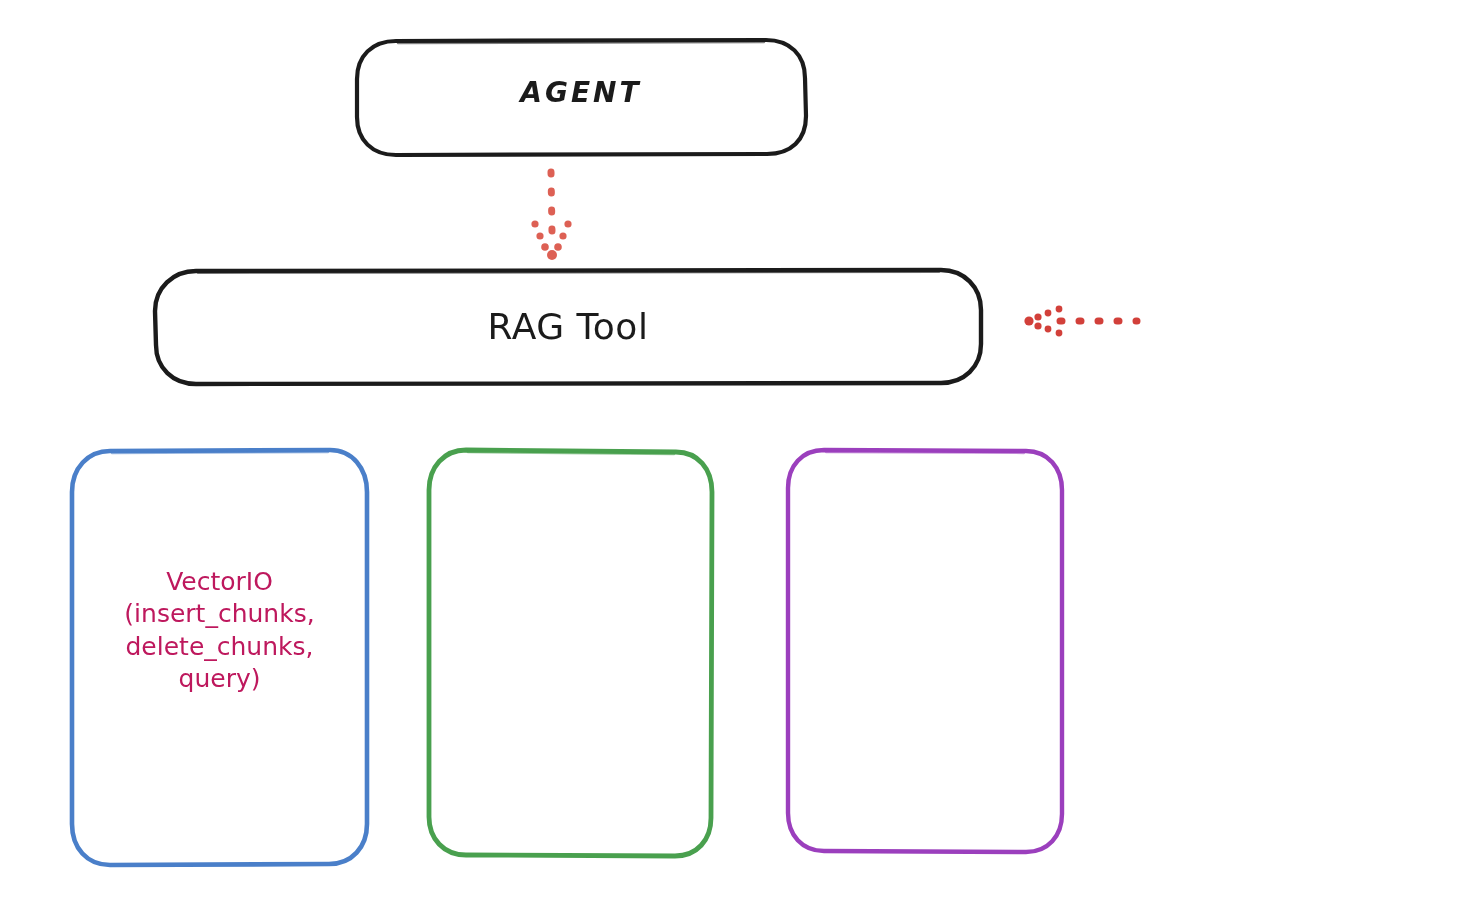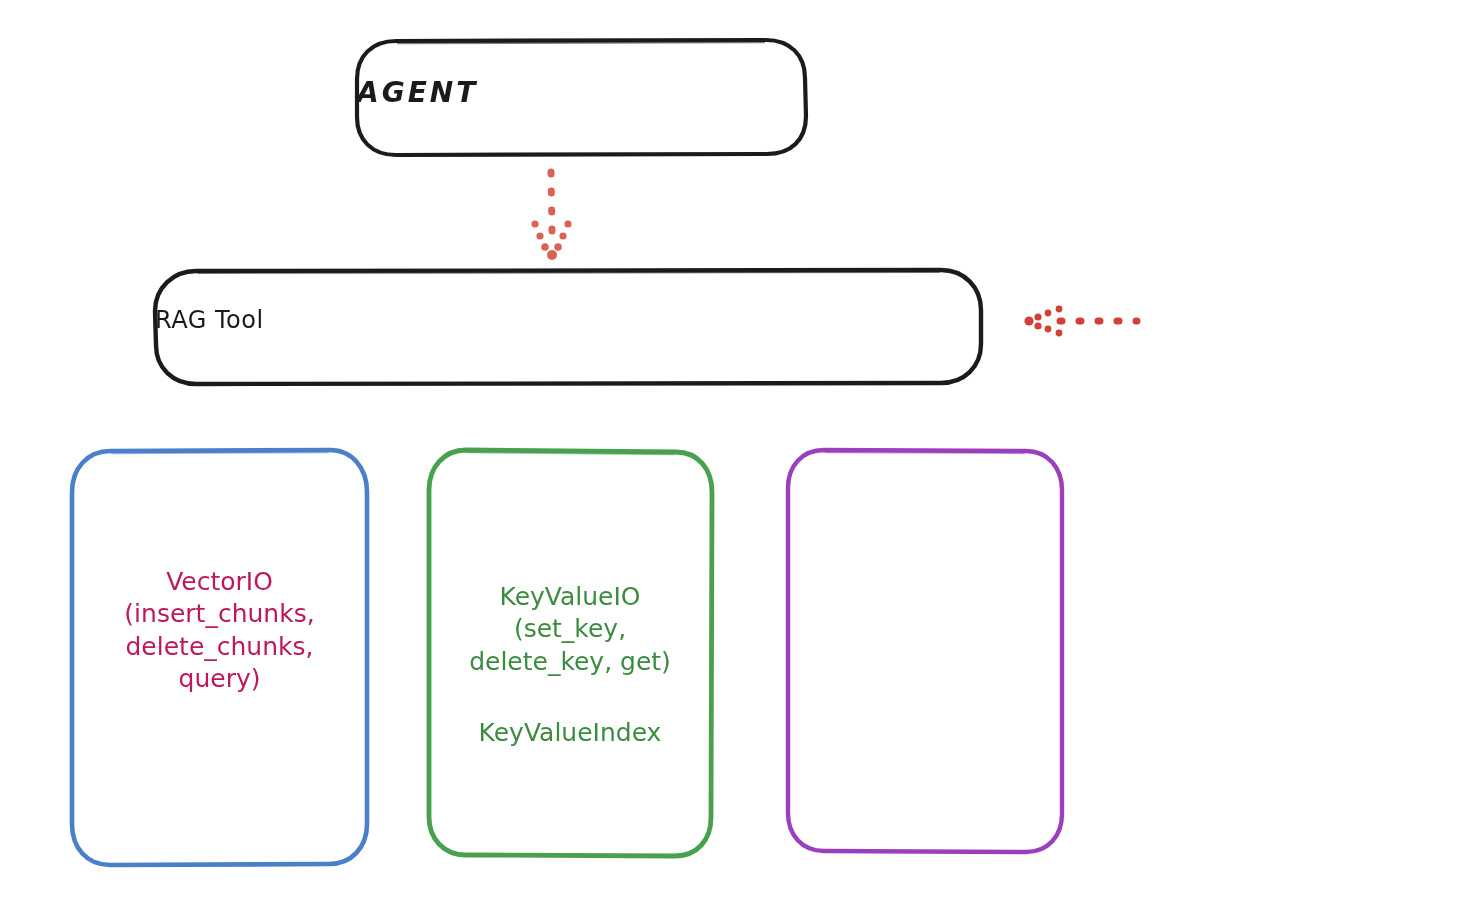--- a/index.html
+++ b/index.html
@@ -22,20 +22,21 @@
   svg.layer {
     position: absolute;
     top: 0;
     left: 0;
     width: 1484px;
     height: 910px;
     overflow: visible;
   }
   .node-label {
     position: absolute;
+    text-align: center;
     line-height: 1.18;
     white-space: pre-line;
     letter-spacing: 0.5px;
     user-select: none;
   }
   
   #agent-label {
     left: 357px;
     top: 76px;
     width: 448px;
@@ -44,21 +45,21 @@
     font-weight: 700;
     letter-spacing: 3px;
     color: #1b1b1b;
     font-family: "DejaVu Sans", sans-serif;
   }
   
   #ragtool-label {
     left: 155px;
     top: 306px;
     width: 826px;
-    font-size: 24px;
+    font-size: 36px;
     color: #1b1b1b;
     font-family: "DejaVu Sans", sans-serif;
   }
   
   .provider-text {
     position: absolute;
     text-align: center;
     font-size: 25px;
     line-height: 1.3;
     white-space: pre-line;
@@ -203,24 +204,18 @@
 
   <div class="node-label" id="ragtool-label">RAG Tool</div>
 
   <div class="provider-text" id="vector-text">
     <span>VectorIO
 (insert_chunks,
 delete_chunks,
 query)</span>
   </div>
 
-  <div class="provider-text" id="kv-text">
-    <span>KeyValueIO
-(set_key,
-delete_key, get)</span>
-    <span class="provider-index">KeyValueIndex</span>
-  </div>
 
   <div class="provider-text" id="rel-text">
   </div>
 
 
 </div>
 
 </body></html>

